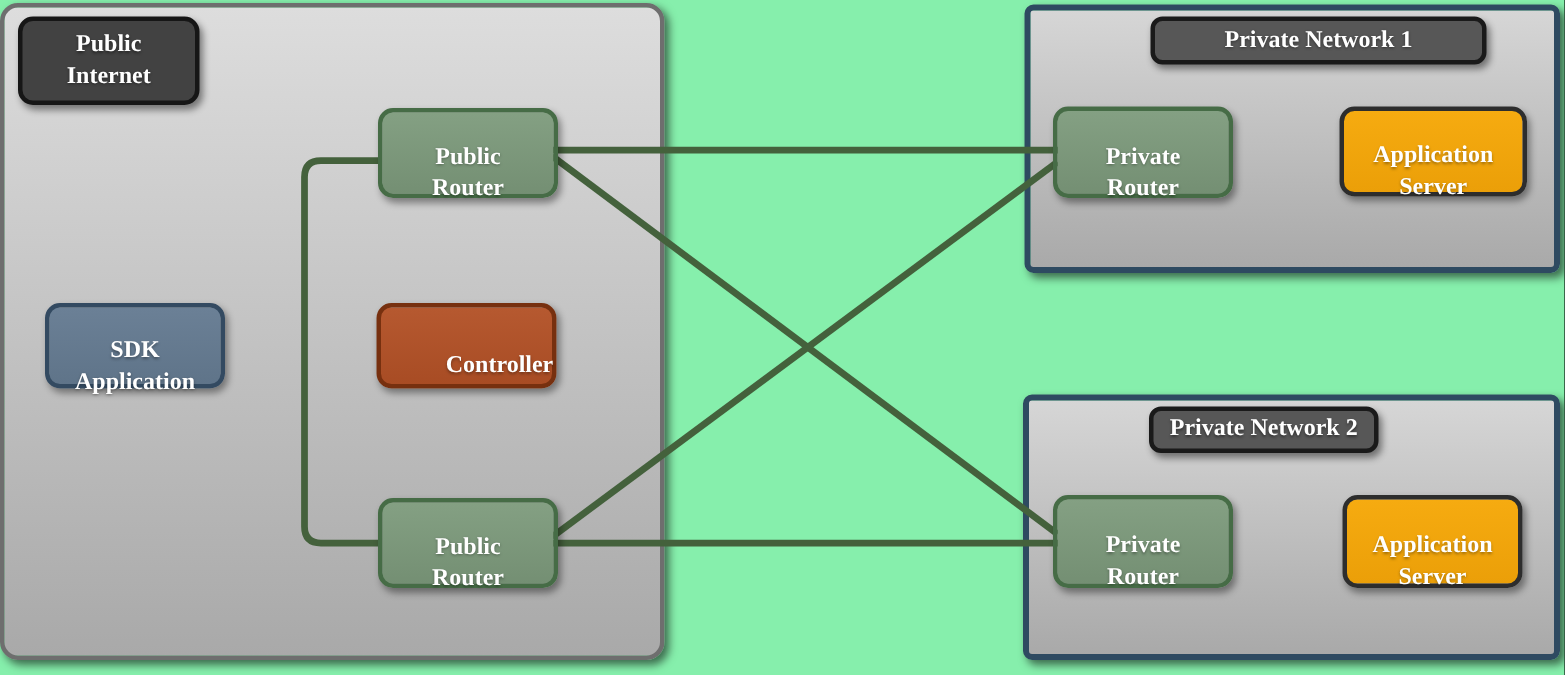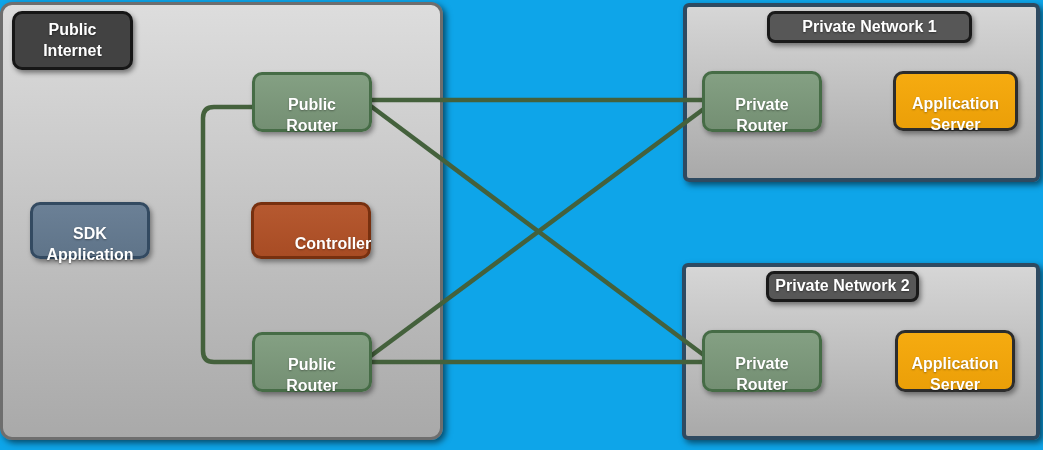--- a/index.html
+++ b/index.html
@@ -1,19 +1,19 @@
 <!DOCTYPE html>
 <html><head>
 <meta charset="utf-8">
 <style>
   html,body{margin:0;padding:0;background:#000;}
   #stage{
     position:relative;width:1043px;height:450px;overflow:hidden;
-    background:#0ea5e9;
-    font-family:Liberation Sans, sans-serif;
+    background:#86efac;
+    font-family:Liberation Serif, serif;
   }
   .panel{
     position:absolute;box-sizing:border-box;border-radius:12px;
     background:linear-gradient(#dddddd,#a9a9a9);
     border:3px solid #6e6e6e;
     box-shadow:3px 3px 6px rgba(0,0,0,0.55);
   }
   .pnet{
     position:absolute;box-sizing:border-box;border-radius:6px;
     background:linear-gradient(#d6d6d6,#a9a9a9);
@@ -76,21 +76,21 @@
   </div>
 
   <div class="node green" style="left:252px;top:72px;width:120px;height:60px;">
     <span class="lbl" style="max-width:70px;">Public Router</span>
   </div>
 
   <div class="node green" style="left:252px;top:332px;width:120px;height:60px;">
     <span class="lbl" style="max-width:70px;">Public Router</span>
   </div>
 
-  <div class="badge pn" style="left:767px;top:11px;width:205px;height:32px;">
+  <div class="badge pn" style="left:767px;top:11px;width:224px;height:32px;">
     <span>Private Network 1</span>
   </div>
 
   <div class="node green" style="left:702px;top:71px;width:120px;height:61px;">
     <span class="lbl" style="max-width:70px;">Private Router</span>
   </div>
 
   <div class="node amber" style="left:893px;top:71px;width:125px;height:60px;">
     <span class="lbl">Application Server</span>
   </div>

